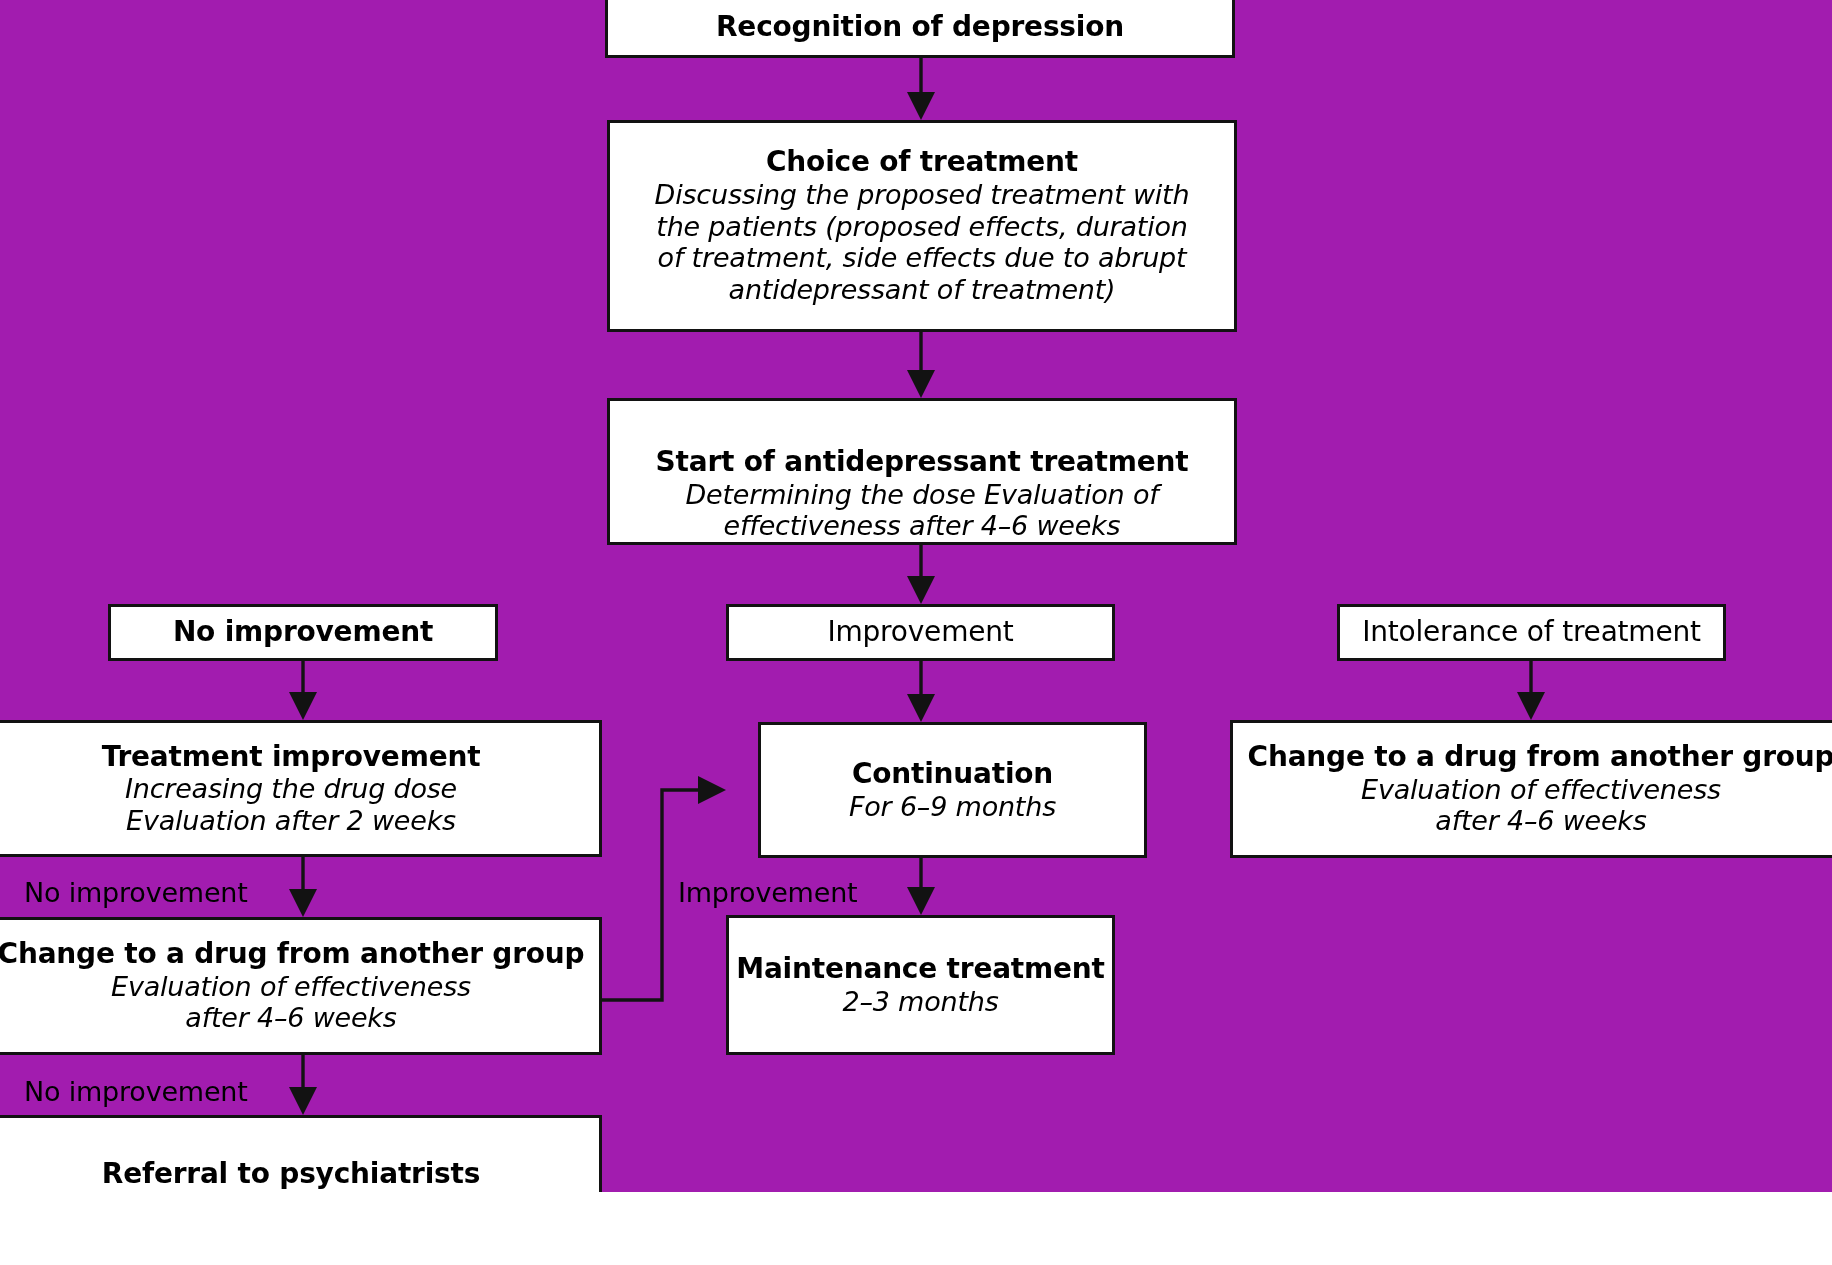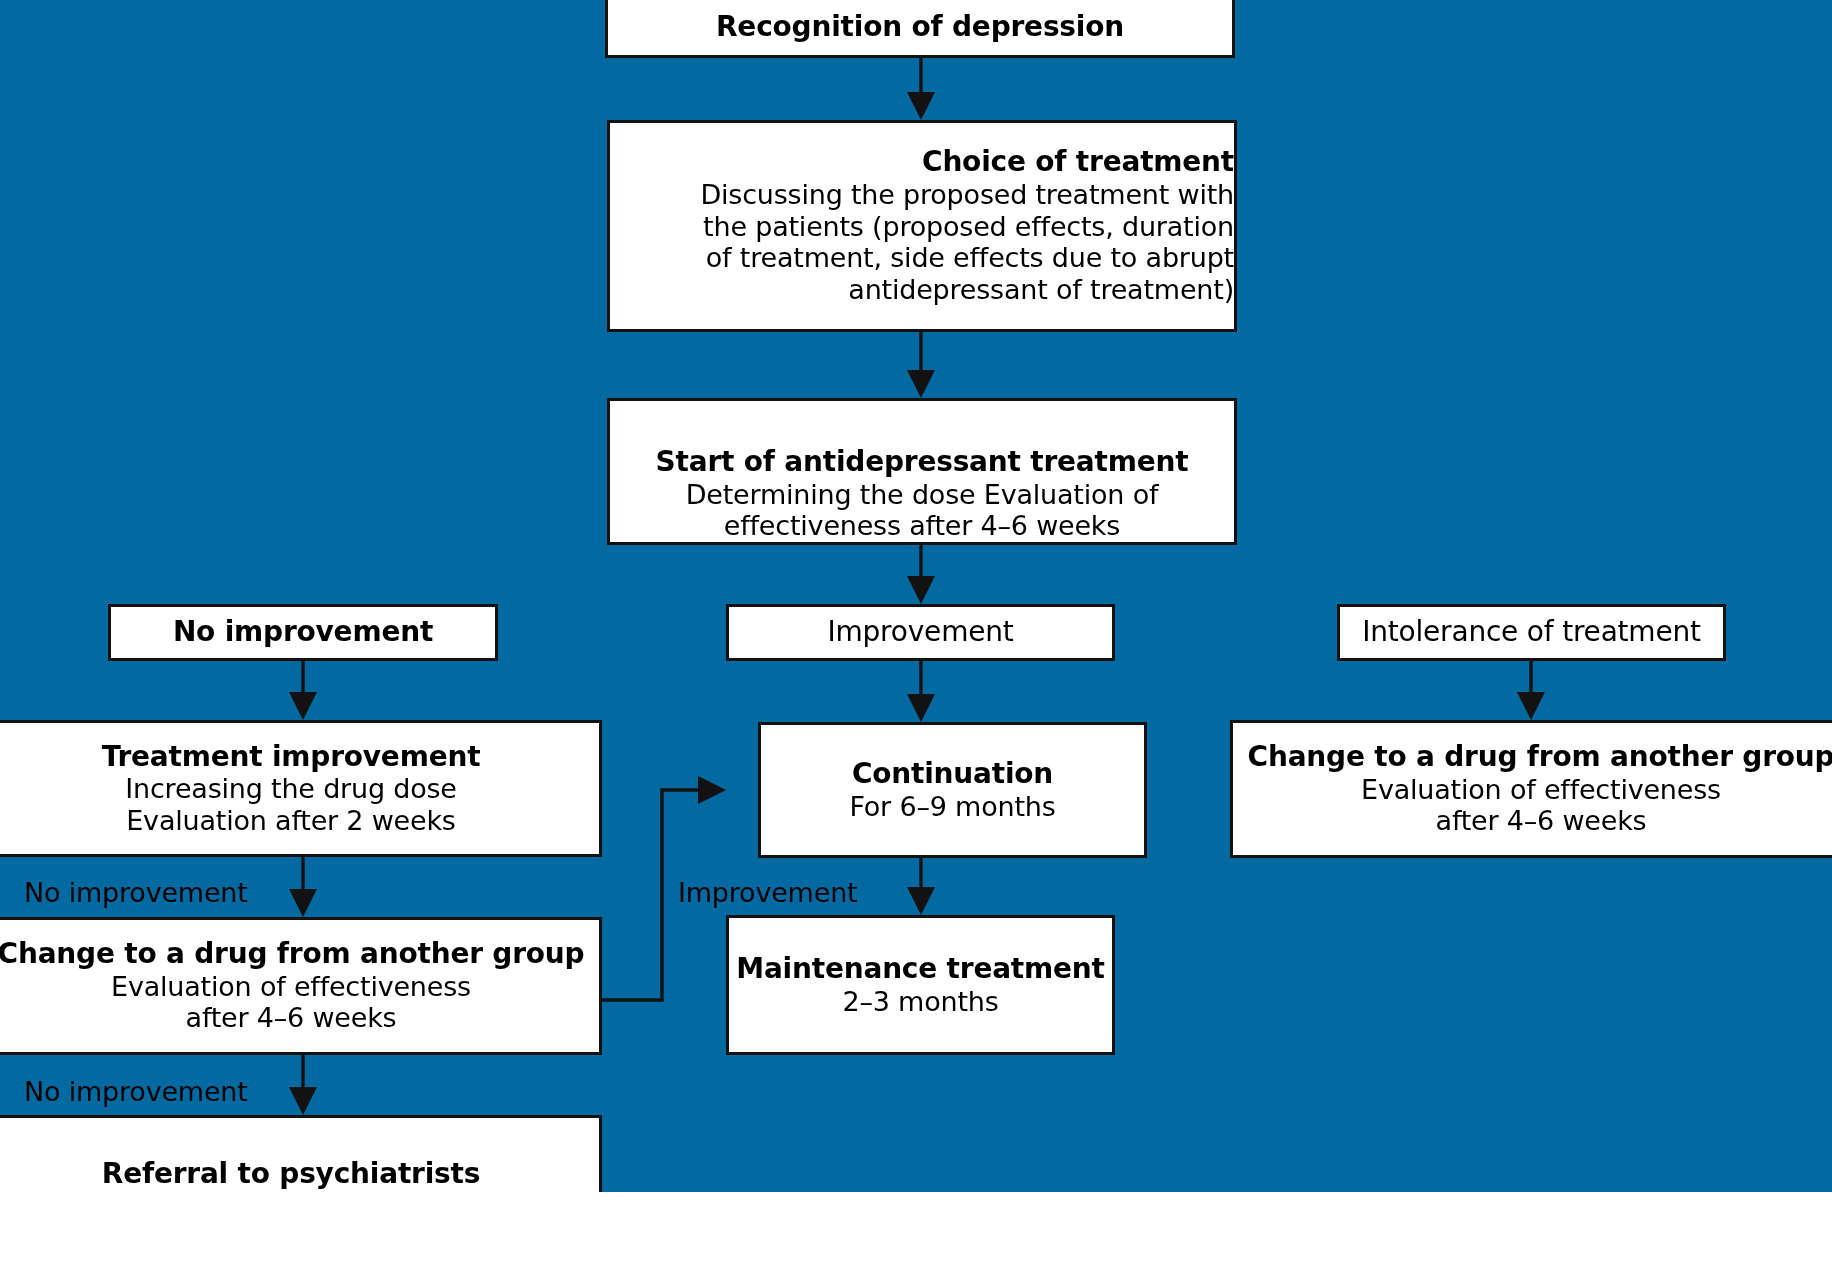--- a/index.html
+++ b/index.html
@@ -4,21 +4,21 @@
 <style>
   html,body{margin:0;padding:0;background:#ffffff;}
   body{
     font-family:"DejaVu Sans","Liberation Sans",sans-serif;
     color:#000000;
   }
   #canvas{
     position:relative;
     width:1832px;
     height:1192px;
-    background:#0369a1;
+    background:#a21caf;
     overflow:hidden;
   }
   .node{
     position:absolute;
     box-sizing:border-box;
     border:3px solid #121212;
     background:#ffffff;
     display:flex;
     flex-direction:column;
     align-items:center;
@@ -30,20 +30,21 @@
     font-weight:bold;
     font-size:28px;
     letter-spacing:-0.2px;
     white-space:nowrap;
   }
   .sub{
     font-weight:normal;
     font-size:27px;
     letter-spacing:-0.2px;
     white-space:nowrap;
+    font-style:italic;
   }
   .plain .ttl{font-weight:normal;}
   .edge-label{
     position:absolute;
     font-size:27px;
     font-weight:normal;
     white-space:nowrap;
     letter-spacing:-0.2px;
   }
   svg#wires{
@@ -94,21 +95,21 @@
     <polygon points="921,915 907,887 935,887"></polygon>
 
     <polyline points="602,1000 662,1000 662,790 710,790"></polyline>
     <polygon points="726,790 698,776 698,804"></polygon>
   </svg>
 
   <div class="node" style="left:605px;top:-3px;width:630px;height:61px;">
     <div class="ttl">Recognition of depression</div>
   </div>
 
-  <div class="node" style="left:607px;top:120px;width:630px;height:212px;align-items:flex-end;">
+  <div class="node" style="left:607px;top:120px;width:630px;height:212px;">
     <div class="ttl">Choice of treatment</div>
     <div class="sub">Discussing the proposed treatment with</div>
     <div class="sub">the patients (proposed effects, duration</div>
     <div class="sub">of treatment, side effects due to abrupt</div>
     <div class="sub">antidepressant of treatment)</div>
   </div>
 
   <div class="node" style="left:607px;top:398px;width:630px;height:147px;justify-content:flex-end;">
     <div class="ttl">Start of antidepressant treatment</div>
     <div class="sub">Determining the dose Evaluation of</div>

